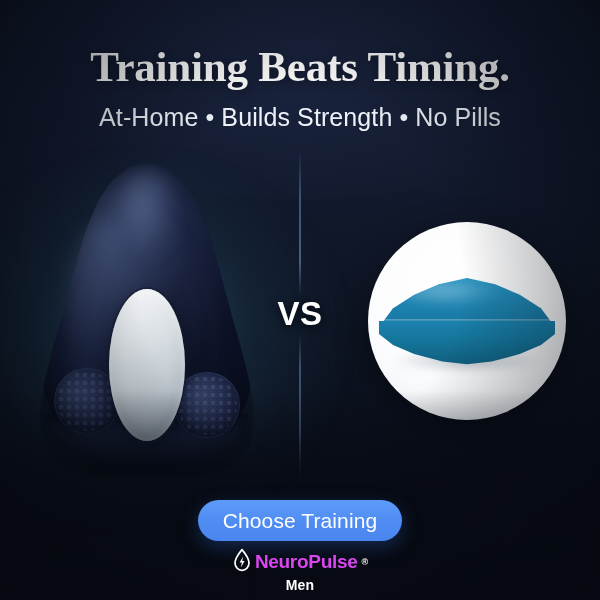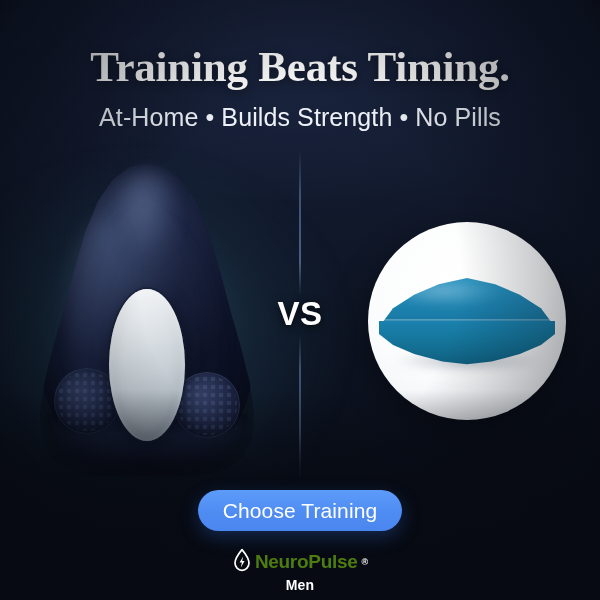--- a/index.html
+++ b/index.html
@@ -336,21 +336,21 @@
     height: 22px;
     border-radius: 50%;
     background: radial-gradient(ellipse at 50% 50%, rgba(60,80,100,0.38) 0%, rgba(60,80,100,0) 72%);
     filter: blur(4px);
   }
 
   
   .cta {
     position: absolute;
     left: 50%;
-    top: 490px;
+    top: 500px;
     transform: translateX(-50%);
     width: 204px;
     height: 41px;
     border: none;
     border-radius: 21px;
     background: linear-gradient(180deg, #5d9bfa 0%, #4f8cf2 55%, #4a86ef 100%);
     color: #ffffff;
     font-family: "Liberation Sans", sans-serif;
     font-size: 21px;
     font-weight: 400;
@@ -375,21 +375,21 @@
   }
   .brand-row {
     display: flex;
     align-items: center;
     gap: 3px;
   }
   .brand-icon { display: block; }
   .brand-name {
     font-size: 19px;
     font-weight: bold;
-    color: #4d7c0f;
+    color: #d946ef;
     letter-spacing: -0.3px;
     line-height: 20px;
   }
   .brand-reg {
     font-size: 9px;
     font-weight: bold;
     color: #ffffff;
     vertical-align: super;
     line-height: 10px;
     margin-left: 1px;

